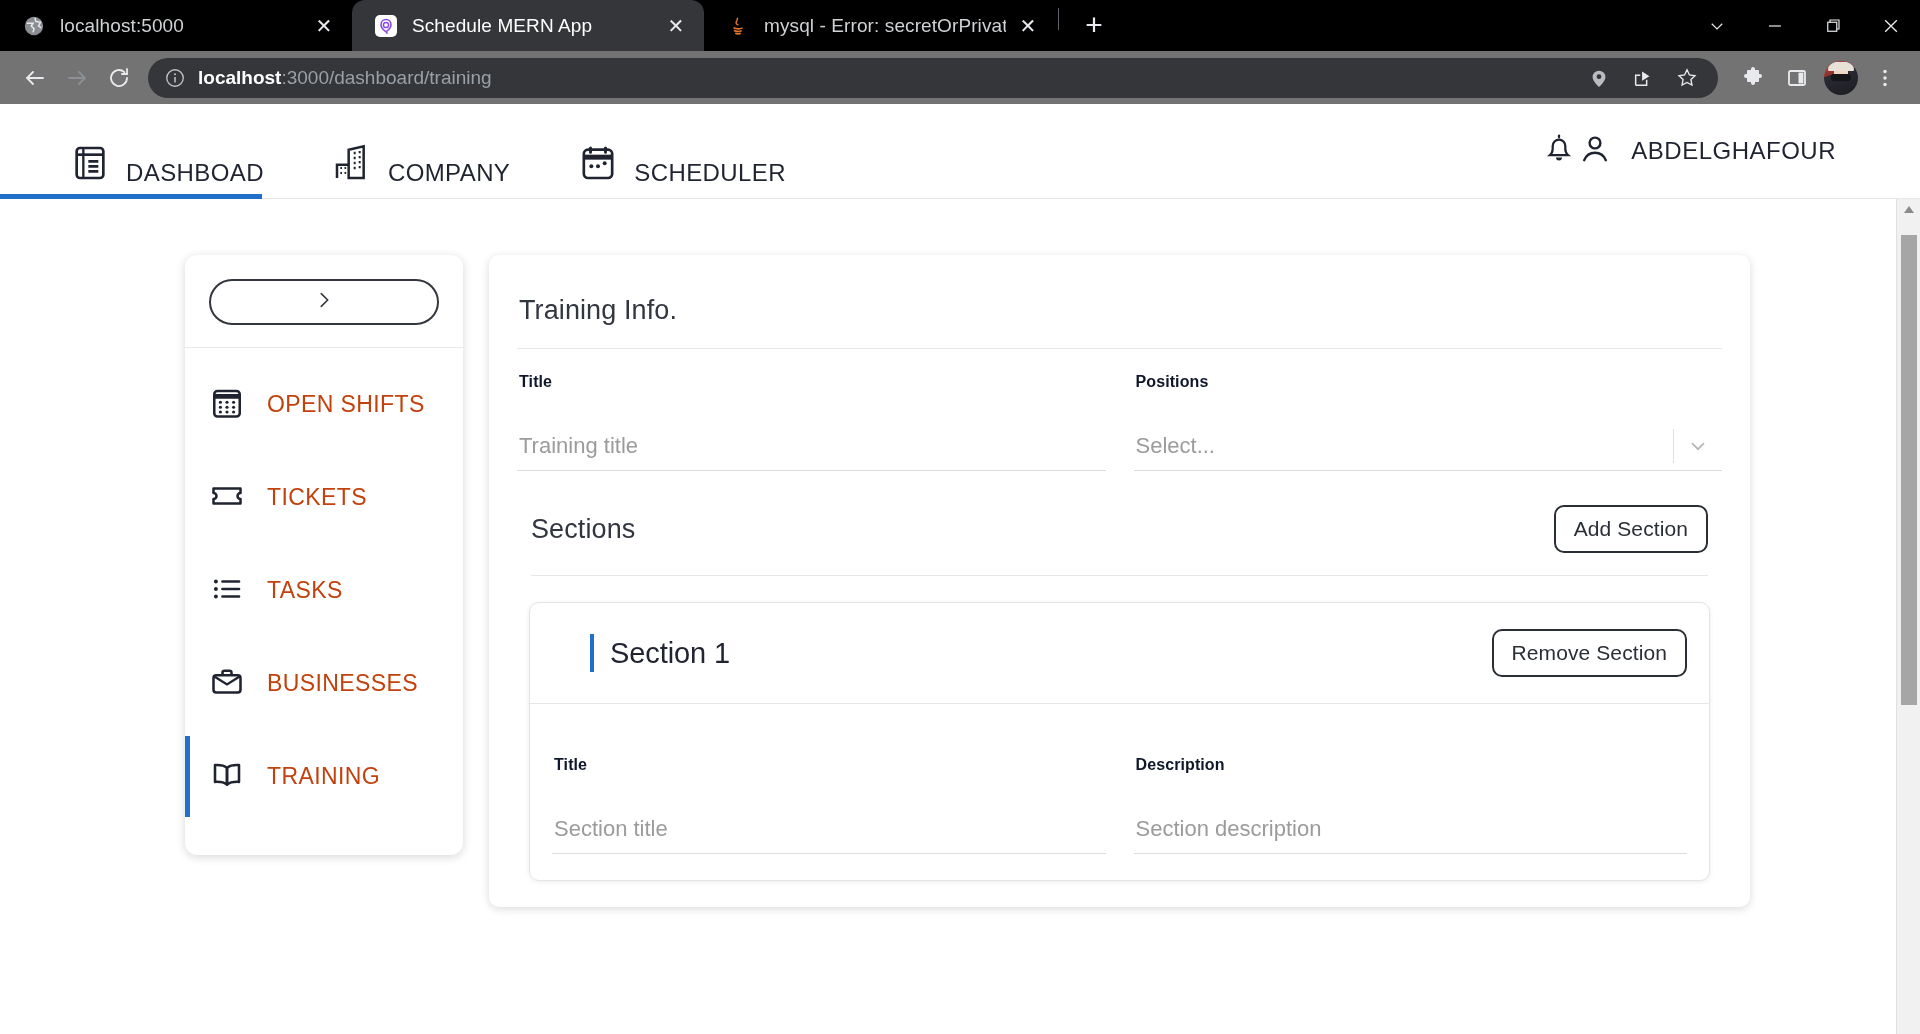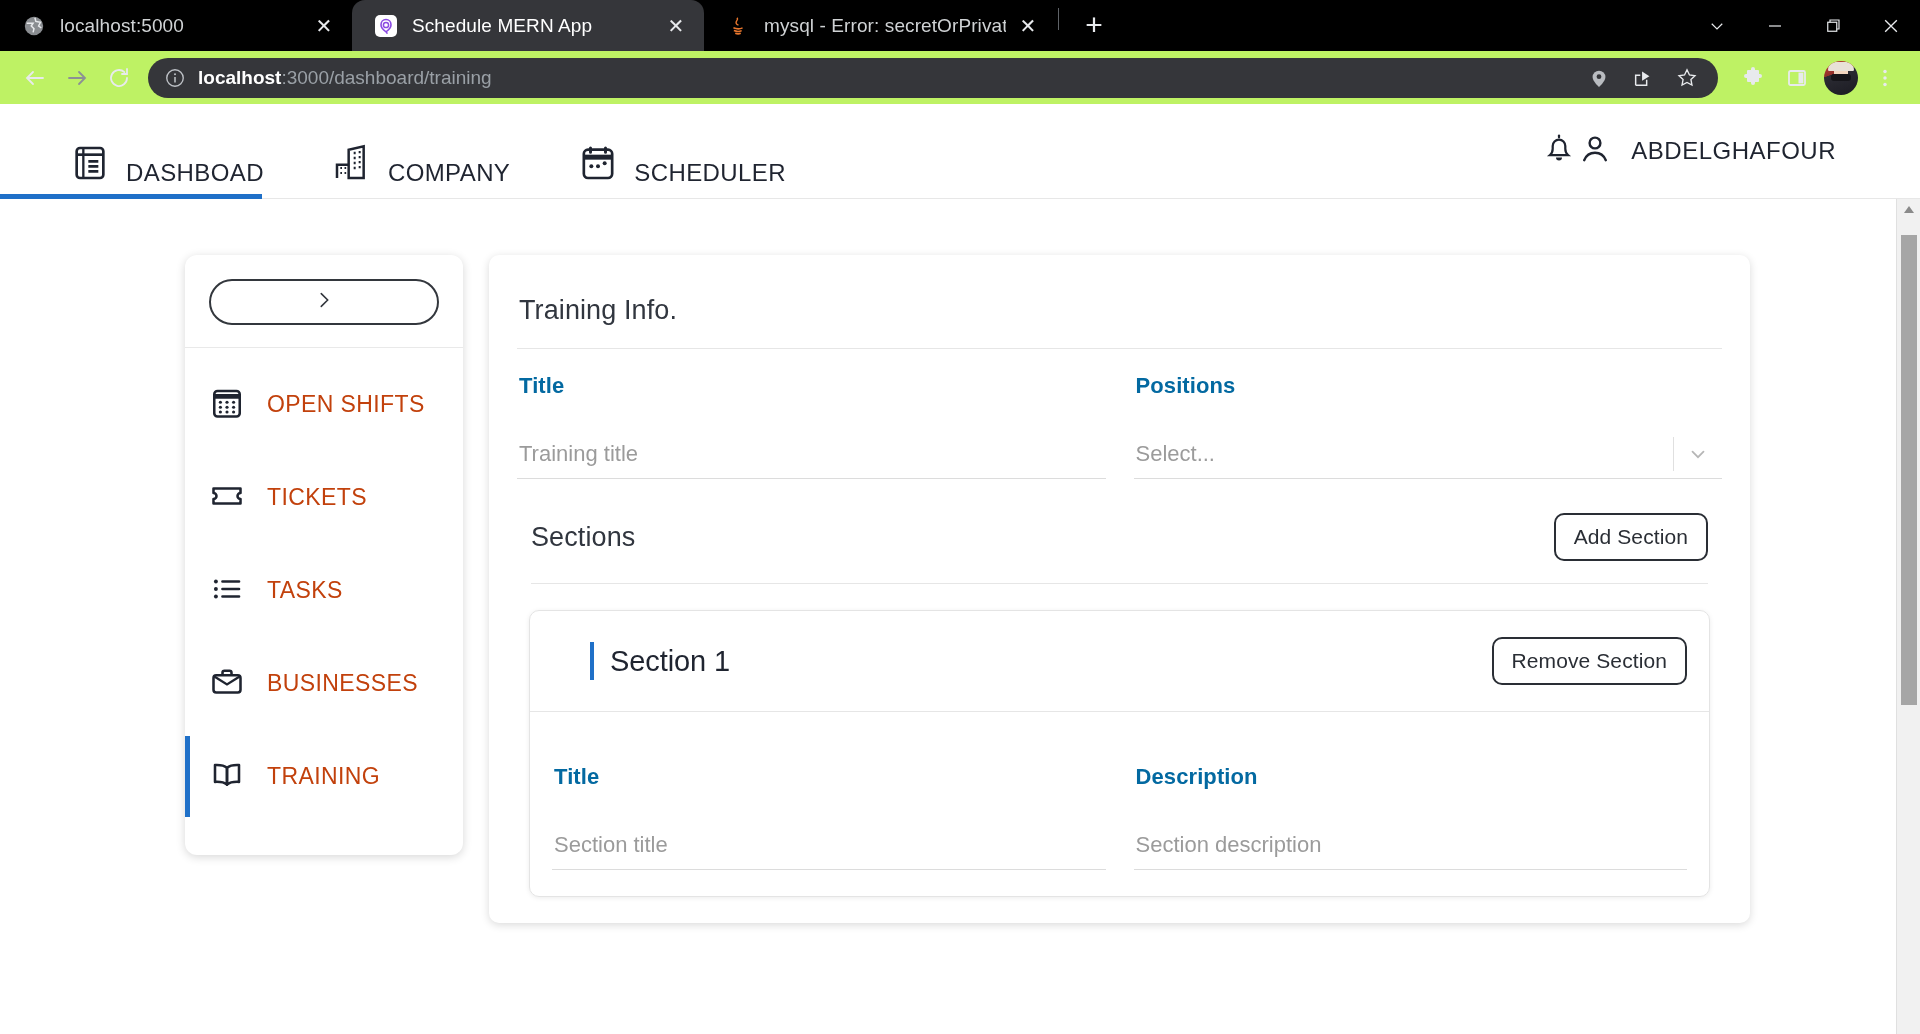--- a/index.html
+++ b/index.html
@@ -57,21 +57,21 @@
   .winctl {
     position: absolute; right: 0; top: 0; height: 51px;
     display: flex; align-items: center;
   }
   .winctl .wbtn {
     width: 58px; height: 51px; display:flex; align-items:center; justify-content:center;
     color:#e8eaed;
   }
 
   .toolbar {
-    height: 53px; background: #bef264;
+    height: 53px; background: #737373;
     display: flex; align-items: center;
     padding: 0 14px; flex: 0 0 53px;
   }
   .tb-icon {
     width: 42px; height: 42px; border-radius: 50%;
     display: flex; align-items: center; justify-content: center;
     color: #e8eaed; flex: 0 0 auto;
   }
   .omnibox {
     flex: 1 1 auto; height: 40px; margin: 0 10px 0 8px;
@@ -178,21 +178,21 @@
 
   .card-body { padding: 30px 28px 26px 28px; }
   .section-title {
     font-size: 27px; color: #31363f; font-weight: 400; letter-spacing:.1px;
     padding: 10px 0 22px 2px;
   }
   .hr { height:1px; background:#e6e6e6; width:100%; }
 
   .field-row { display:flex; gap: 28px; padding: 24px 0 0 0; }
   .field { flex:1 1 0; min-width: 0; }
-  .field-label { font-size: 22px; color:#0369a1; font-weight:700; letter-spacing:.1px; padding-left: 2px;}
+  .field-label { font-size: 16px; color:#0f172a; font-weight:700; letter-spacing:.1px; padding-left: 2px;}
   .field-input {
     margin-top: 30px; height: 50px; border-bottom: 1px solid #dcdcdc;
     display:flex; align-items:center; padding-left: 2px;
   }
   .field-input .ph { font-size: 22px; color: #9b9b9b; }
   .select-wrap { display:flex; align-items:center; width:100%; }
   .select-sep { width:1px; height: 34px; background:#e0e0e0; margin-left:auto; }
   .select-arrow { width: 48px; display:flex; align-items:center; justify-content:center; color:#b6b6b6; }
 
   .sub-head {

